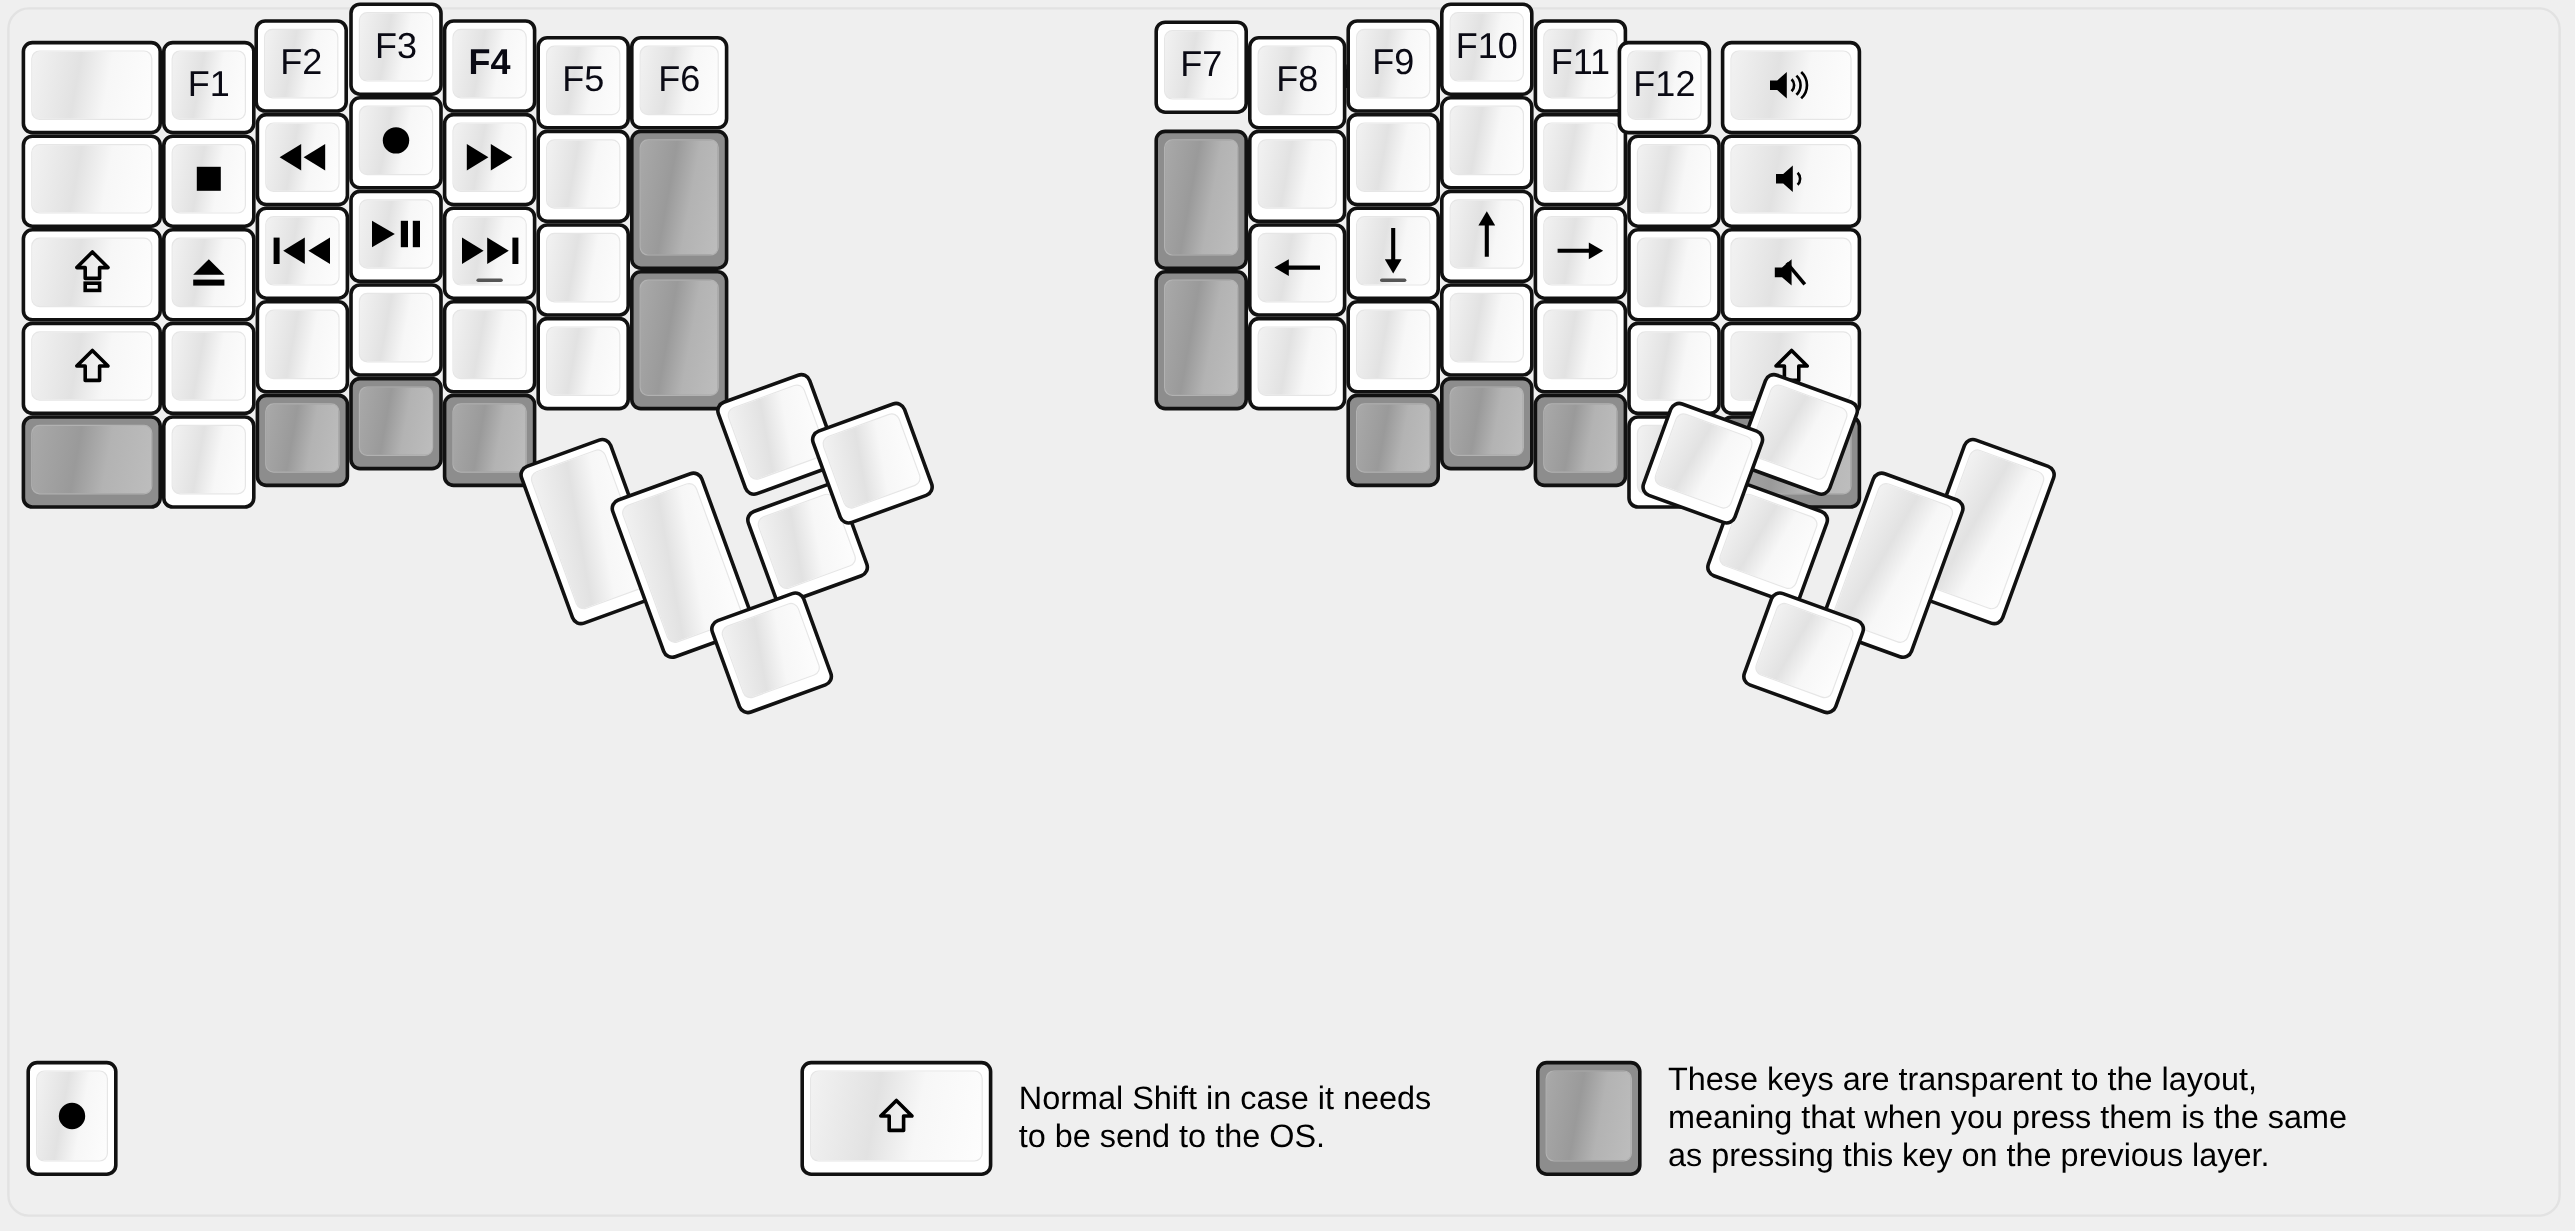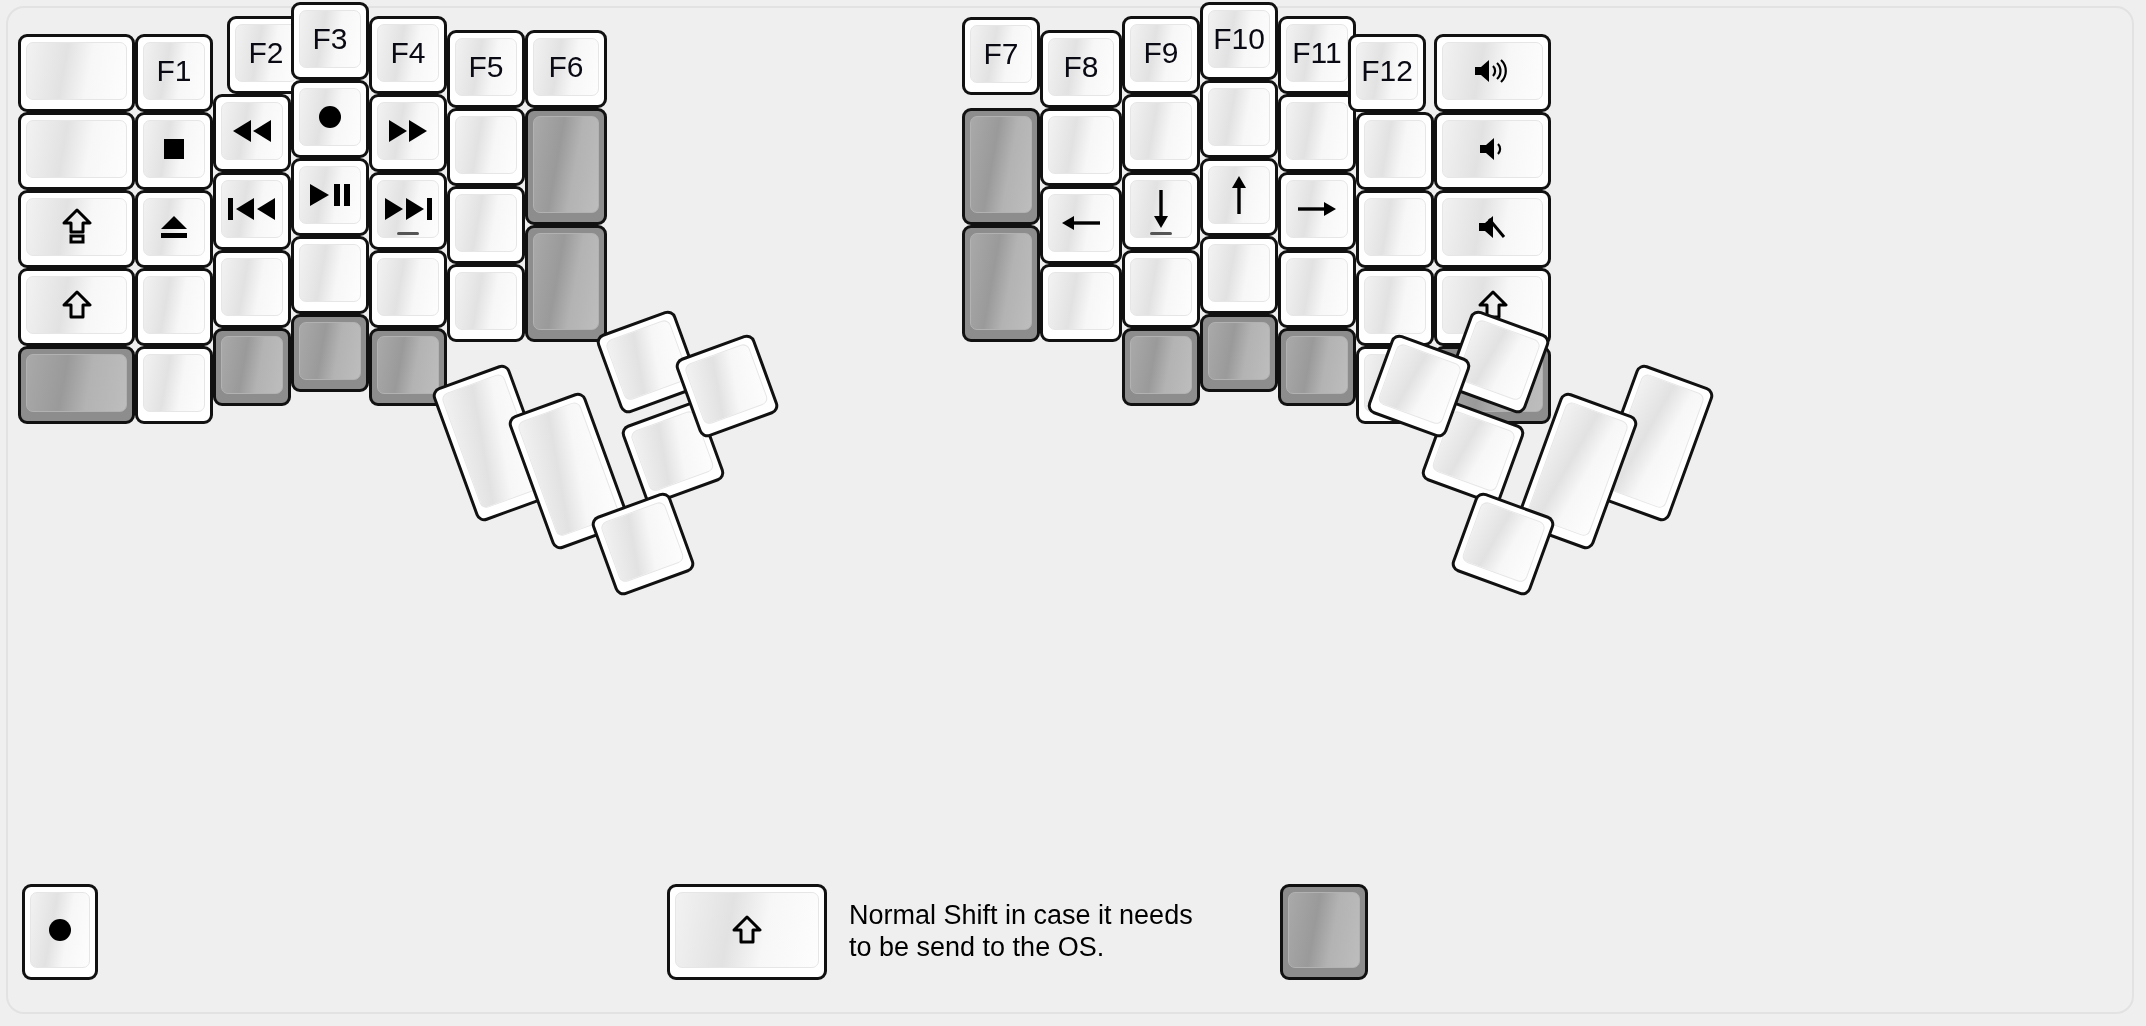--- a/index.html
+++ b/index.html
@@ -109,21 +109,21 @@
               <rect x="2" y="20" width="26" height="5" fill="#000"></rect>
             </svg></span>
         </div>
       </div>
       <div class="key" style="left: 135px; top: 268px; width: 78px; height: 78px;">
         <div class="cap"></div>
       </div>
       <div class="key" style="left: 135px; top: 346px; width: 78px; height: 78px;">
         <div class="cap"></div>
       </div>
-      <div class="key" style="left: 227px; top: 16px; width: 78px; height: 78px;">
+      <div class="key" style="left: 212px; top: 16px; width: 78px; height: 78px;">
         <div class="cap">
           <span class="legend">F2</span>
         </div>
       </div>
       <div class="key" style="left: 213px; top: 94px; width: 78px; height: 78px;">
         <div class="cap">
           <span style="line-height: 0;"><svg width="44" height="26" viewBox="0 0 44 26">
               <polygon points="21,2 21,24 3,13" fill="#000"></polygon>
               <polygon points="41,2 41,24 23,13" fill="#000"></polygon>
             </svg></span>
@@ -164,21 +164,21 @@
               <rect x="37" y="2" width="6" height="22" fill="#000"></rect>
             </svg></span>
         </div>
       </div>
       <div class="key" style="left: 291px; top: 236px; width: 78px; height: 78px;">
         <div class="cap"></div>
       </div>
       <div class="key transparent" style="left: 291px; top: 314px; width: 78px; height: 78px;">
         <div class="cap"></div>
       </div>
-      <div class="key" style="left: 369px; top: 16px; width: 78px; height: 78px;">
+      <div class="key" style="left: 369px; top: 16px; width: 78px; height: 78px; font-weight: bold;">
         <div class="cap">
           <span class="legend">F4</span>
         </div>
       </div>
       <div class="key" style="left: 369px; top: 94px; width: 78px; height: 78px;">
         <div class="cap">
           <span style="line-height: 0;"><svg width="44" height="26" viewBox="0 0 44 26">
               <polygon points="3,2 3,24 21,13" fill="#000"></polygon>
               <polygon points="23,2 23,24 41,13" fill="#000"></polygon>
             </svg></span>
@@ -437,15 +437,18 @@
         </div>
         <div class="txt">Normal Shift in case it needs
 to be send to the OS.</div>
       </div>
       <div class="note" style="left: 1280px; top: 884px;">
         <div class="keyrep" style="width: 88px; height: 96px;">
           <div class="key transparent" style="left: 0px; top: 0px; width: 88px; height: 96px; position: absolute;">
             <div class="cap"></div>
           </div>
         </div>
+        <div class="txt">These keys are transparent to the layout,
+meaning that when you press them is the same
+as pressing this key on the previous layer.</div>
       </div>
     </div>
 </div>
 
 </body></html>

